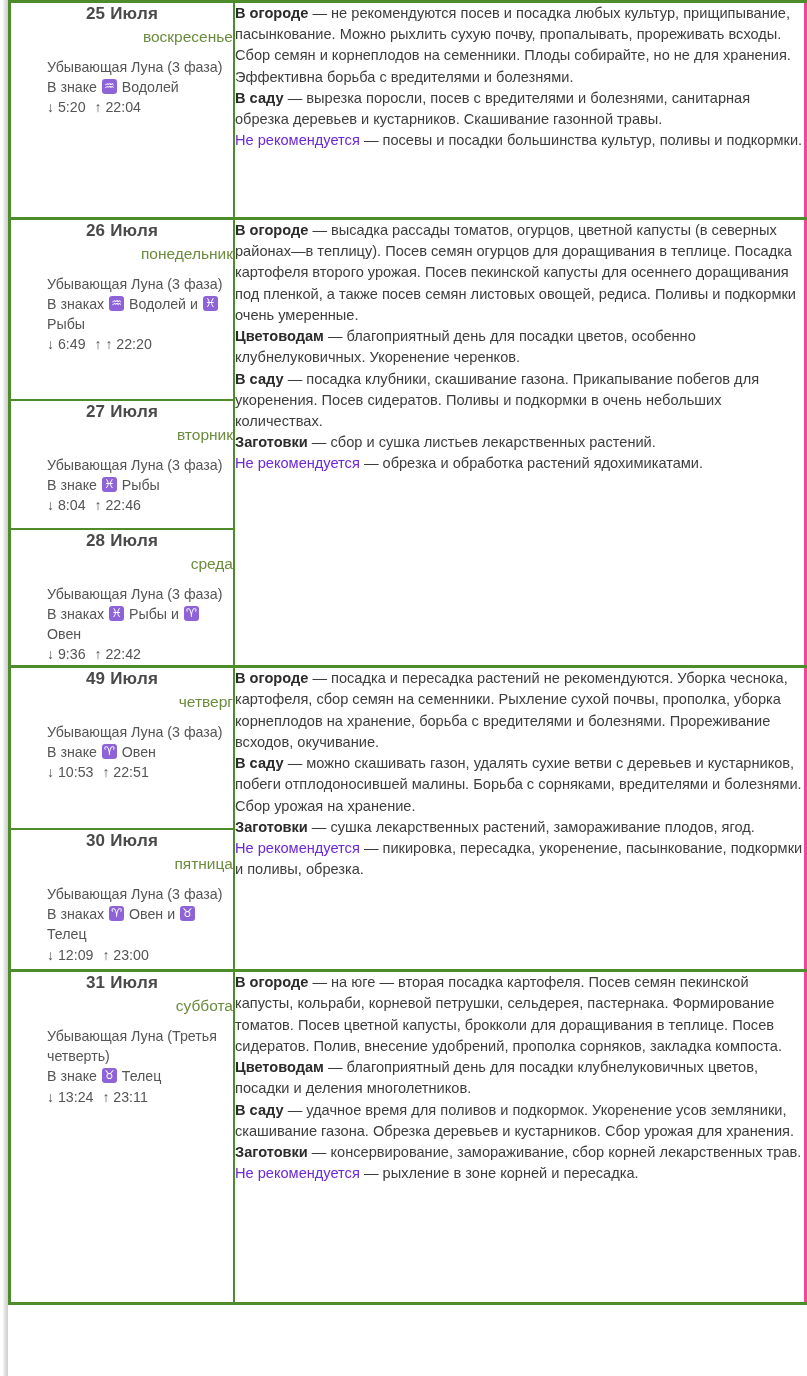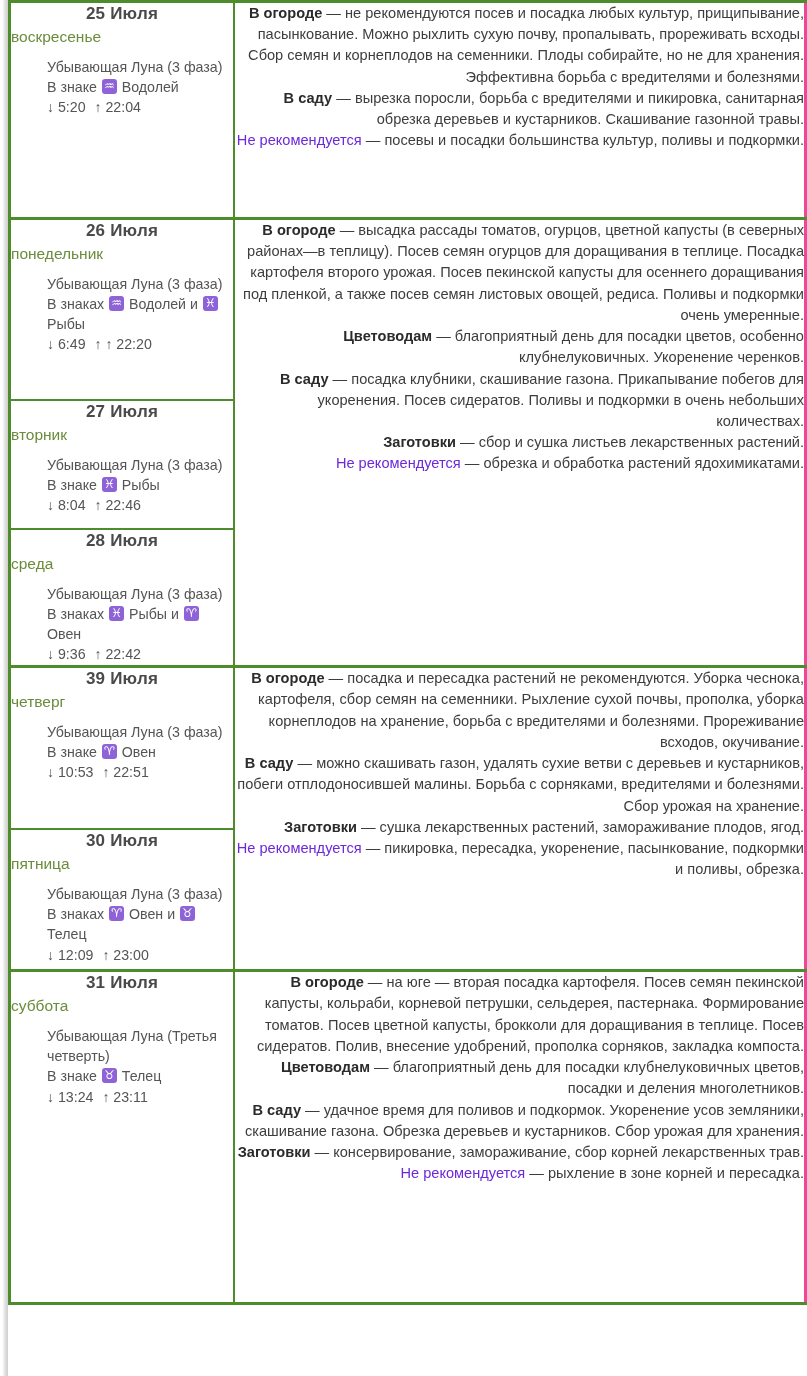--- a/index.html
+++ b/index.html
@@ -61,25 +61,26 @@
   .date-line {
     text-align: center;
     font-weight: bold;
     font-size: 17px;
     color: #4a4a4a;
     line-height: 1.35;
     margin: 0 0 1px 0;
     letter-spacing: .2px;
   }
   .weekday-line {
-    text-align: left;
+    text-align: right;
     font-size: 15.5px;
     color: #6b8c3c;
     line-height: 1.35;
     margin: 0 0 9px 0;
+    padding-left: 28px;
   }
   .moon-info {
     font-size: 14.2px;
     color: #555555;
     line-height: 1.42;
     text-align: left;
     padding-left: 36px;
   }
   .moon-info .row { display: block; white-space: normal; }
   .times { white-space: nowrap; }
@@ -109,21 +110,21 @@
     padding: 7px 9px 7px 8px;
     vertical-align: middle;
   }
   td.advicecell.thick-bottom { border-bottom: 3px solid #4e8b2b; }
   td.advicecell.thick-top    { border-top: 3px solid #4e8b2b; }
 
   .advice {
     font-size: 14.6px;
     line-height: 1.455;
     color: #3d3d3d;
-    text-align: right;
+    text-align: left;
   }
   .advice p { margin: 0; }
   .advice b { font-weight: bold; color: #2b2b2b; }
   .advice .warn { color: #6d28d9; }
 </style>
 </head>
 <body>
 
 <div id="left-gutter"></div>
 
@@ -136,21 +137,21 @@
             <div class="weekday-line">воскресенье</div>
             <div class="moon-info">
               <span class="row">Убывающая Луна (3 фаза)</span>
               <span class="row">В знаке <span class="zodiac">♒</span><span> Водолей</span></span>
               <span class="row times"><span class="arrow">↓</span><span> 5:20</span><span class="gap"></span><span class="arrow">↑ </span><span>22:04</span></span>
             </div>
           </td>
           <td class="advicecell thick-top thick-bottom" rowspan="1">
             <div class="advice">
               <p><b>В огороде</b><span> — не рекомендуются посев и посадка любых культур, прищипывание, пасынкование. Можно рыхлить сухую почву, пропалывать, прореживать всходы. Сбор семян и корнеплодов на семенники. Плоды собирайте, но не для хранения. Эффективна борьба с вредителями и болезнями.</span></p>
-              <p><b>В саду</b><span> — вырезка поросли, борьба с вредителями и пикировка, санитарная обрезка деревьев и кустарников. Скашивание газонной травы.</span></p>
+              <p><b>В саду</b><span> — вырезка поросли, посев с вредителями и болезнями, санитарная обрезка деревьев и кустарников. Скашивание газонной травы.</span></p>
               <p><span class="warn">Не рекомендуется</span><span> — посевы и посадки большинства культур, поливы и подкормки.</span></p>
             </div>
           </td>
         </tr>
         <tr>
           <td class="daycell thick-top" style="height: 179px;">
             <div class="date-line">26 Июля</div>
             <div class="weekday-line">понедельник</div>
             <div class="moon-info">
               <span class="row">Убывающая Луна (3 фаза)</span>
@@ -185,21 +186,21 @@
             <div class="weekday-line">среда</div>
             <div class="moon-info">
               <span class="row">Убывающая Луна (3 фаза)</span>
               <span class="row">В знаках <span class="zodiac">♓</span><span> Рыбы</span> и <span class="zodiac">♈</span><span> Овен</span></span>
               <span class="row times"><span class="arrow">↓</span><span> 9:36</span><span class="gap"></span><span class="arrow">↑ </span><span>22:42</span></span>
             </div>
           </td>
         </tr>
         <tr>
           <td class="daycell thick-top" style="height: 160px;">
-            <div class="date-line">39 Июля</div>
+            <div class="date-line">49 Июля</div>
             <div class="weekday-line">четверг</div>
             <div class="moon-info">
               <span class="row">Убывающая Луна (3 фаза)</span>
               <span class="row">В знаке <span class="zodiac">♈</span><span> Овен</span></span>
               <span class="row times"><span class="arrow">↓</span><span> 10:53</span><span class="gap"></span><span class="arrow">↑ </span><span>22:51</span></span>
             </div>
           </td>
           <td class="advicecell thick-top thick-bottom" rowspan="2">
             <div class="advice">
               <p><b>В огороде</b><span> — посадка и пересадка растений не рекомендуются. Уборка чеснока, картофеля, сбор семян на семенники. Рыхление сухой почвы, прополка, уборка корнеплодов на хранение, борьба с вредителями и болезнями. Прореживание всходов, окучивание.</span></p>

